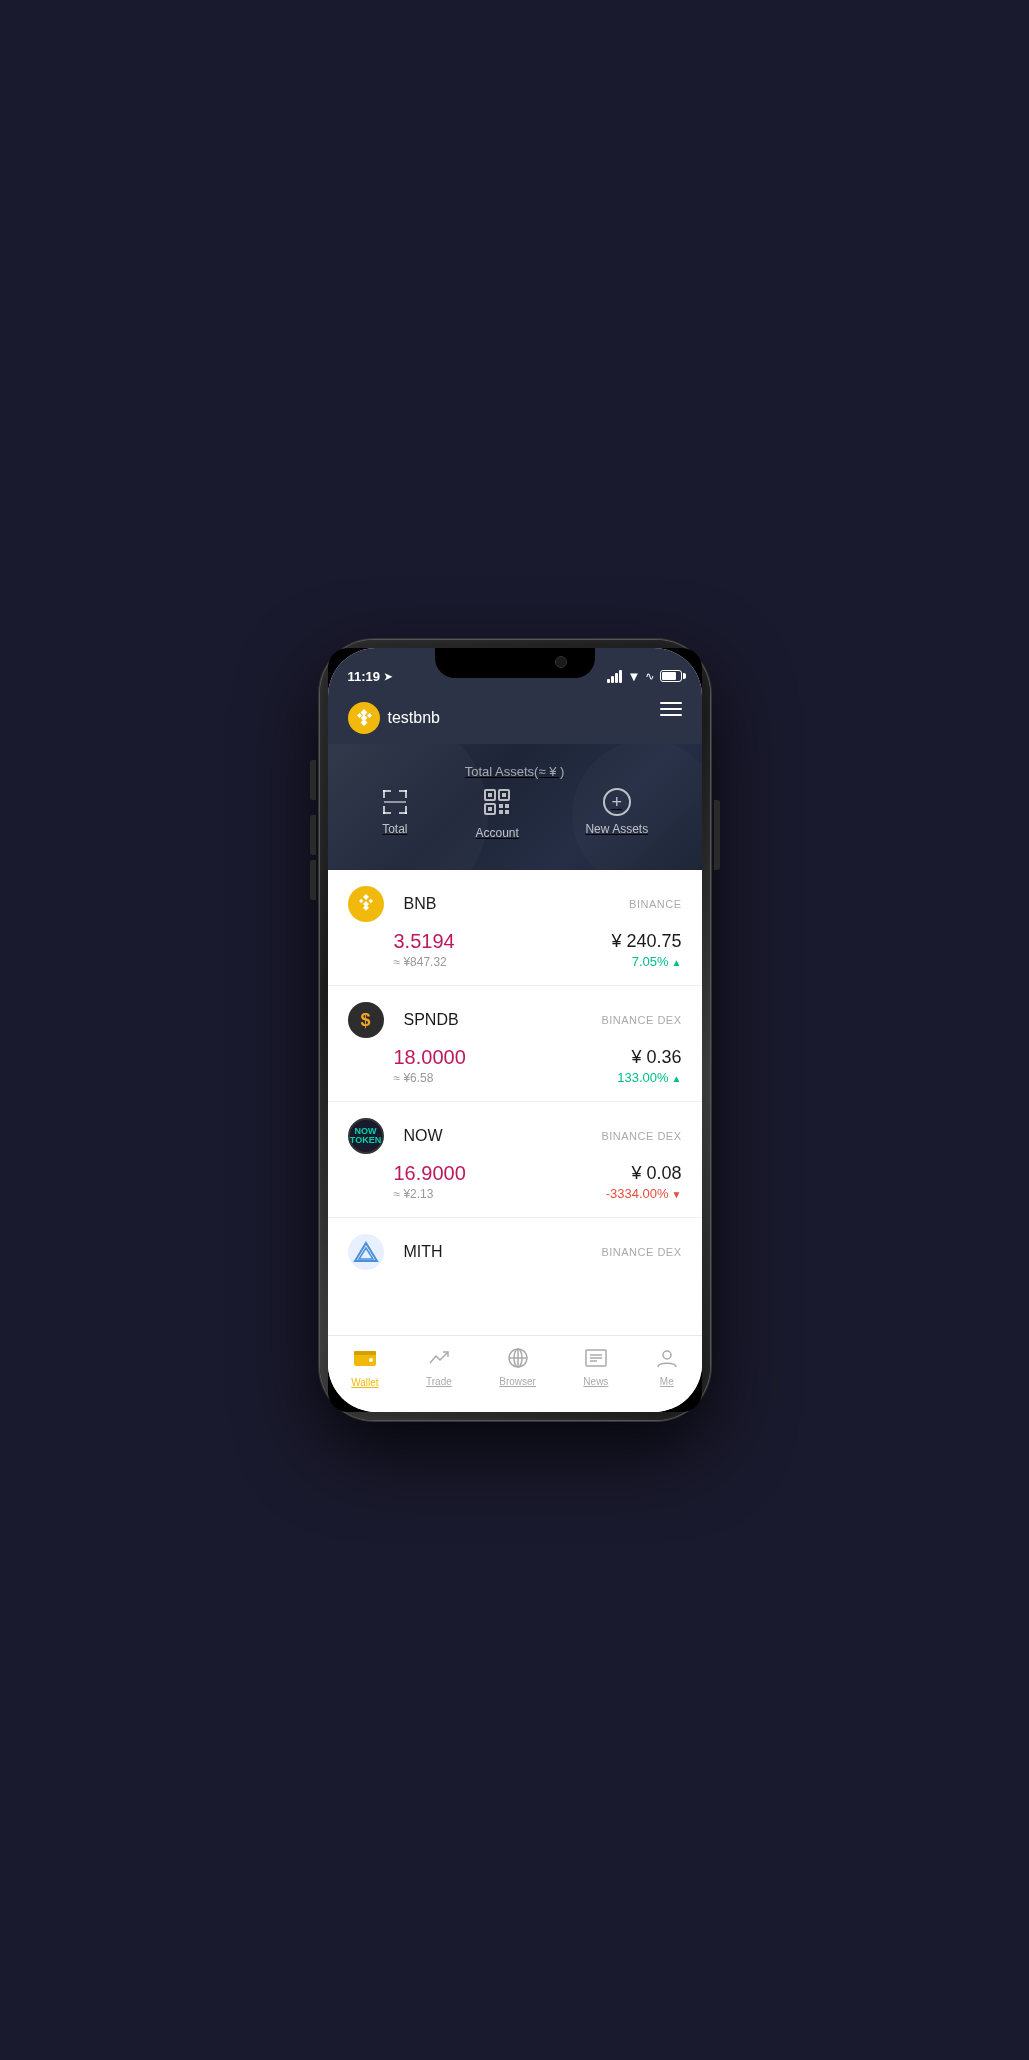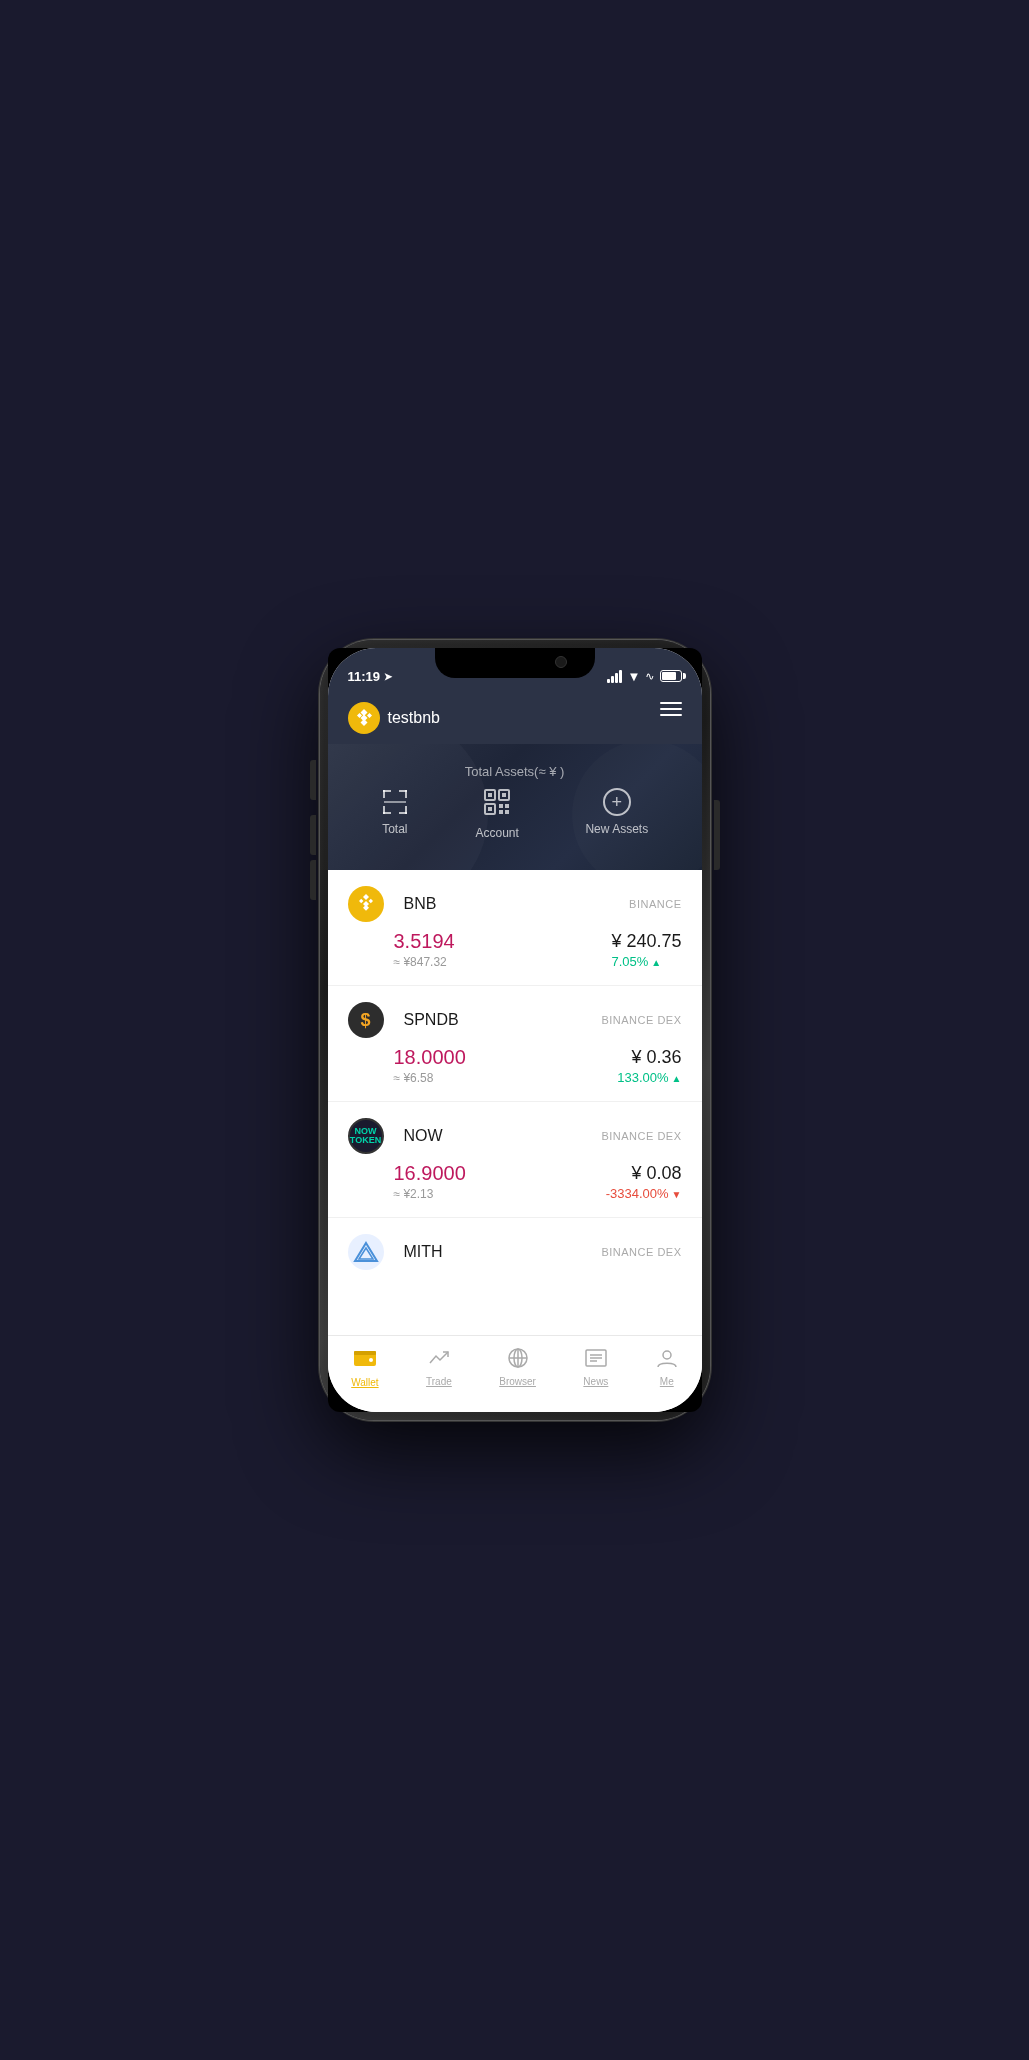--- a/index.html
+++ b/index.html
@@ -21,21 +21,21 @@
         0 0 0 1px #555,
         0 0 0 2px #333,
         inset 0 0 8px rgba(255,255,255,0.05),
         0 30px 80px rgba(0,0,0,0.8);
       position: relative;
     }
     .phone-inner {
       width: 100%;
       height: 100%;
       background: #000;
-      border-radius: 12px;
+      border-radius: 20px;
       overflow: hidden;
       position: relative;
     }
     
     .phone-outer::before {
       content: '';
       position: absolute;
       left: -10px;
       top: 120px;
       width: 6px;
@@ -175,20 +175,21 @@
       color: #fff;
       font-size: 18px;
     }
     
     .hero-section {
       background: linear-gradient(135deg, #2c3346 0%, #1e2538 40%, #252e45 70%, #1a2335 100%);
       padding: 20px 20px 25px;
       flex-shrink: 0;
       position: relative;
       overflow: hidden;
+      text-decoration: underline;
     }
     .hero-section::before {
       content: '';
       position: absolute;
       top: -30px;
       left: -40px;
       width: 200px;
       height: 200px;
       background: rgba(255,255,255,0.03);
       border-radius: 50%;
@@ -299,20 +300,21 @@
       font-size: 18px;
       font-weight: 500;
       color: #1a1a1a;
     }
     .asset-change {
       font-size: 13px;
       margin-top: 2px;
       display: flex;
       align-items: center;
       gap: 3px;
+      justify-content: flex-end;
     }
     .change-up { color: #00c087; }
     .change-down { color: #e74c3c; }
     .arrow-up::after {
       content: '▲';
       font-size: 10px;
     }
     .arrow-down::after {
       content: '▼';
       font-size: 10px;

